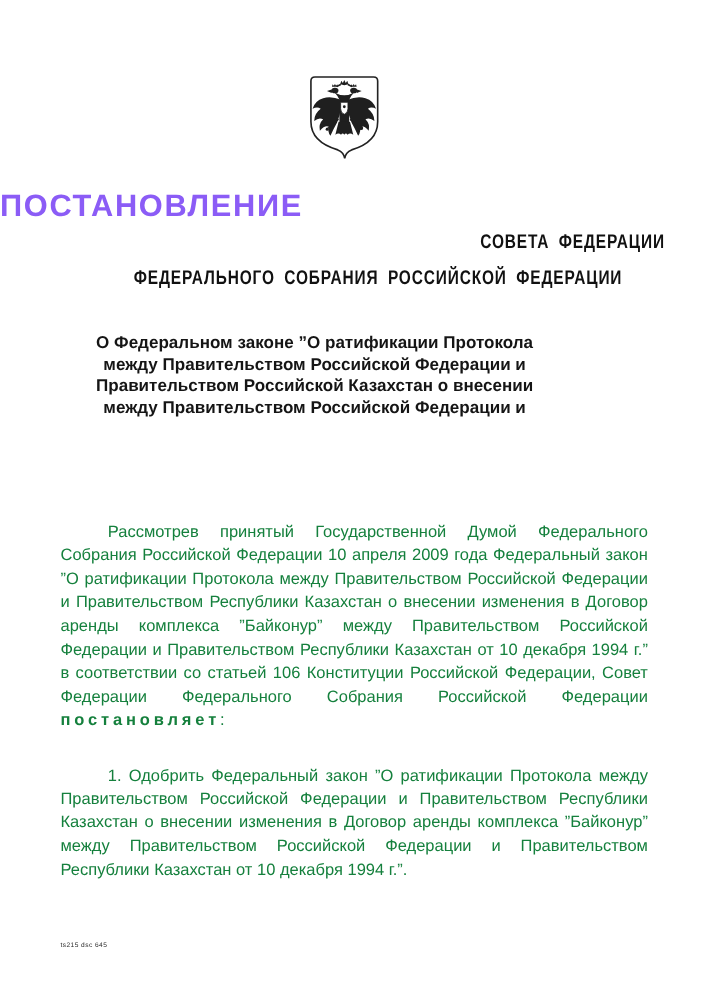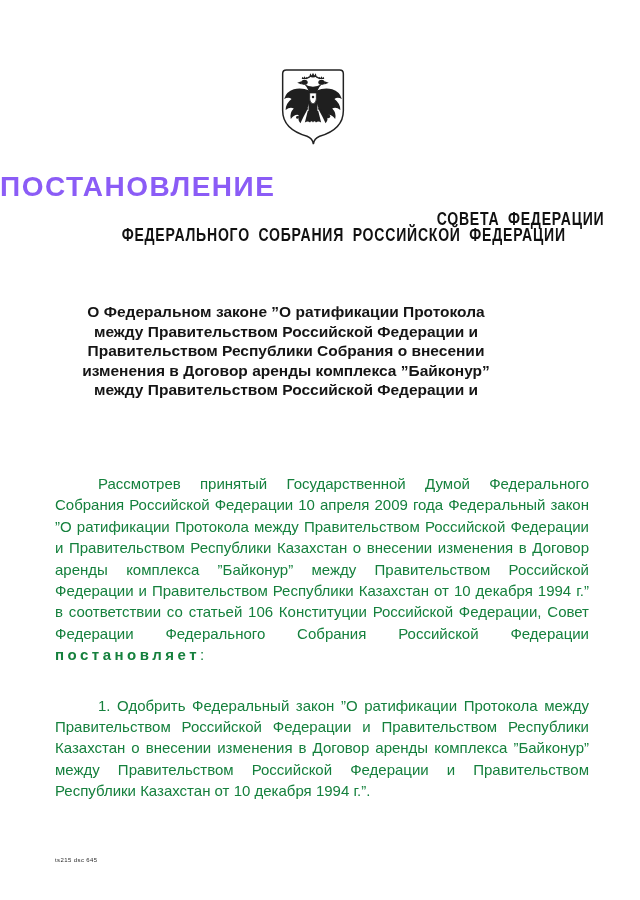--- a/index.html
+++ b/index.html
@@ -36,21 +36,21 @@
     display:inline-block;
     transform:scaleX(0.78);
     transform-origin:center;
     font-size:18px;
     font-weight:700;
     letter-spacing:1px;
     word-spacing:5px;
     color:#111;
   }
   .doc-sub.line1 { top:209px; }
-  .doc-sub.line2 { top:225px; }
+  .doc-sub.line2 { top:242px; }
   .subject {
     position:absolute;
     top:302px; left:0; width:572px;
     text-align:center;
     font-size:15.5px;
     font-weight:700;
     line-height:19.6px;
     color:#151515;
   }
   .bodytext {
@@ -124,22 +124,21 @@
   <div class="doc-sub line1">
     <span class="condensed">СОВЕТА ФЕДЕРАЦИИ</span>
   </div>
   <div class="doc-sub line2">
     <span class="condensed">ФЕДЕРАЛЬНОГО СОБРАНИЯ РОССИЙСКОЙ ФЕДЕРАЦИИ</span>
   </div>
 
   <div class="subject">
     <div>О Федеральном законе ”О ратификации Протокола</div>
     <div>между Правительством Российской Федерации и</div>
-    <div>Правительством Республики Собрания о внесении</div>
-    <div>изменения в Договор аренды комплекса ”Байконур”</div>
+    <div>Правительством Российской Казахстан о внесении</div>
     <div>между Правительством Российской Федерации и</div>
   </div>
 
   <div class="bodytext">
     <p><span>Рассмотрев принятый Государственной Думой Федерального Собрания Российской Федерации 10 апреля 2009 года Федеральный закон ”О ратификации Протокола между Правительством Российской Федерации и Правительством Республики Казахстан о внесении изменения в Договор аренды комплекса ”Байконур” между Правительством Российской Федерации и Правительством Республики Казахстан от 10 декабря 1994 г.” в соответствии со статьей 106 Конституции Российской Федерации, Совет Федерации Федерального Собрания Российской Федерации </span><span class="resolves">постановляет</span><span>:</span></p>
     <p>1. Одобрить Федеральный закон ”О ратификации Протокола между Правительством Российской Федерации и Правительством Республики Казахстан о внесении изменения в Договор аренды комплекса ”Байконур” между Правительством Российской Федерации и Правительством Республики Казахстан от 10 декабря 1994 г.”.</p>
   </div>
 
   <div class="footer-mark">ts215 dsc 645</div>
 

